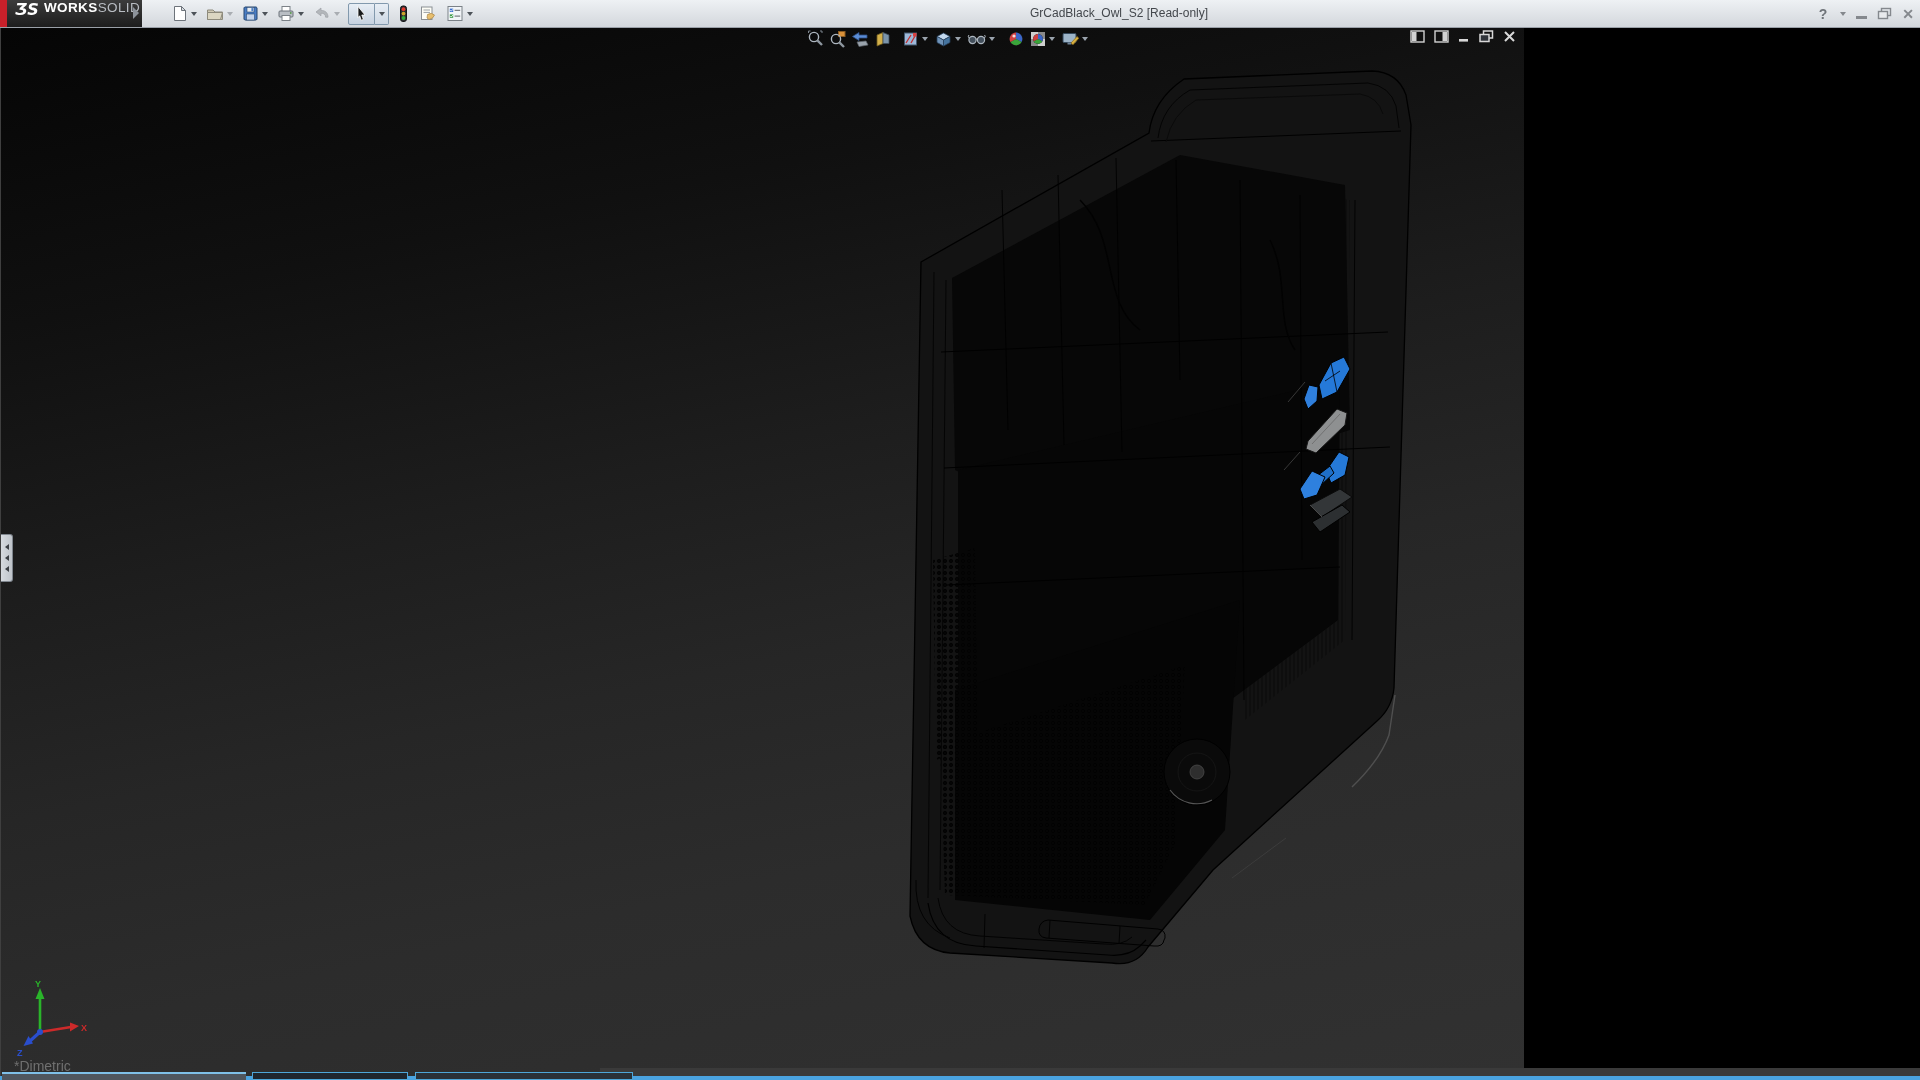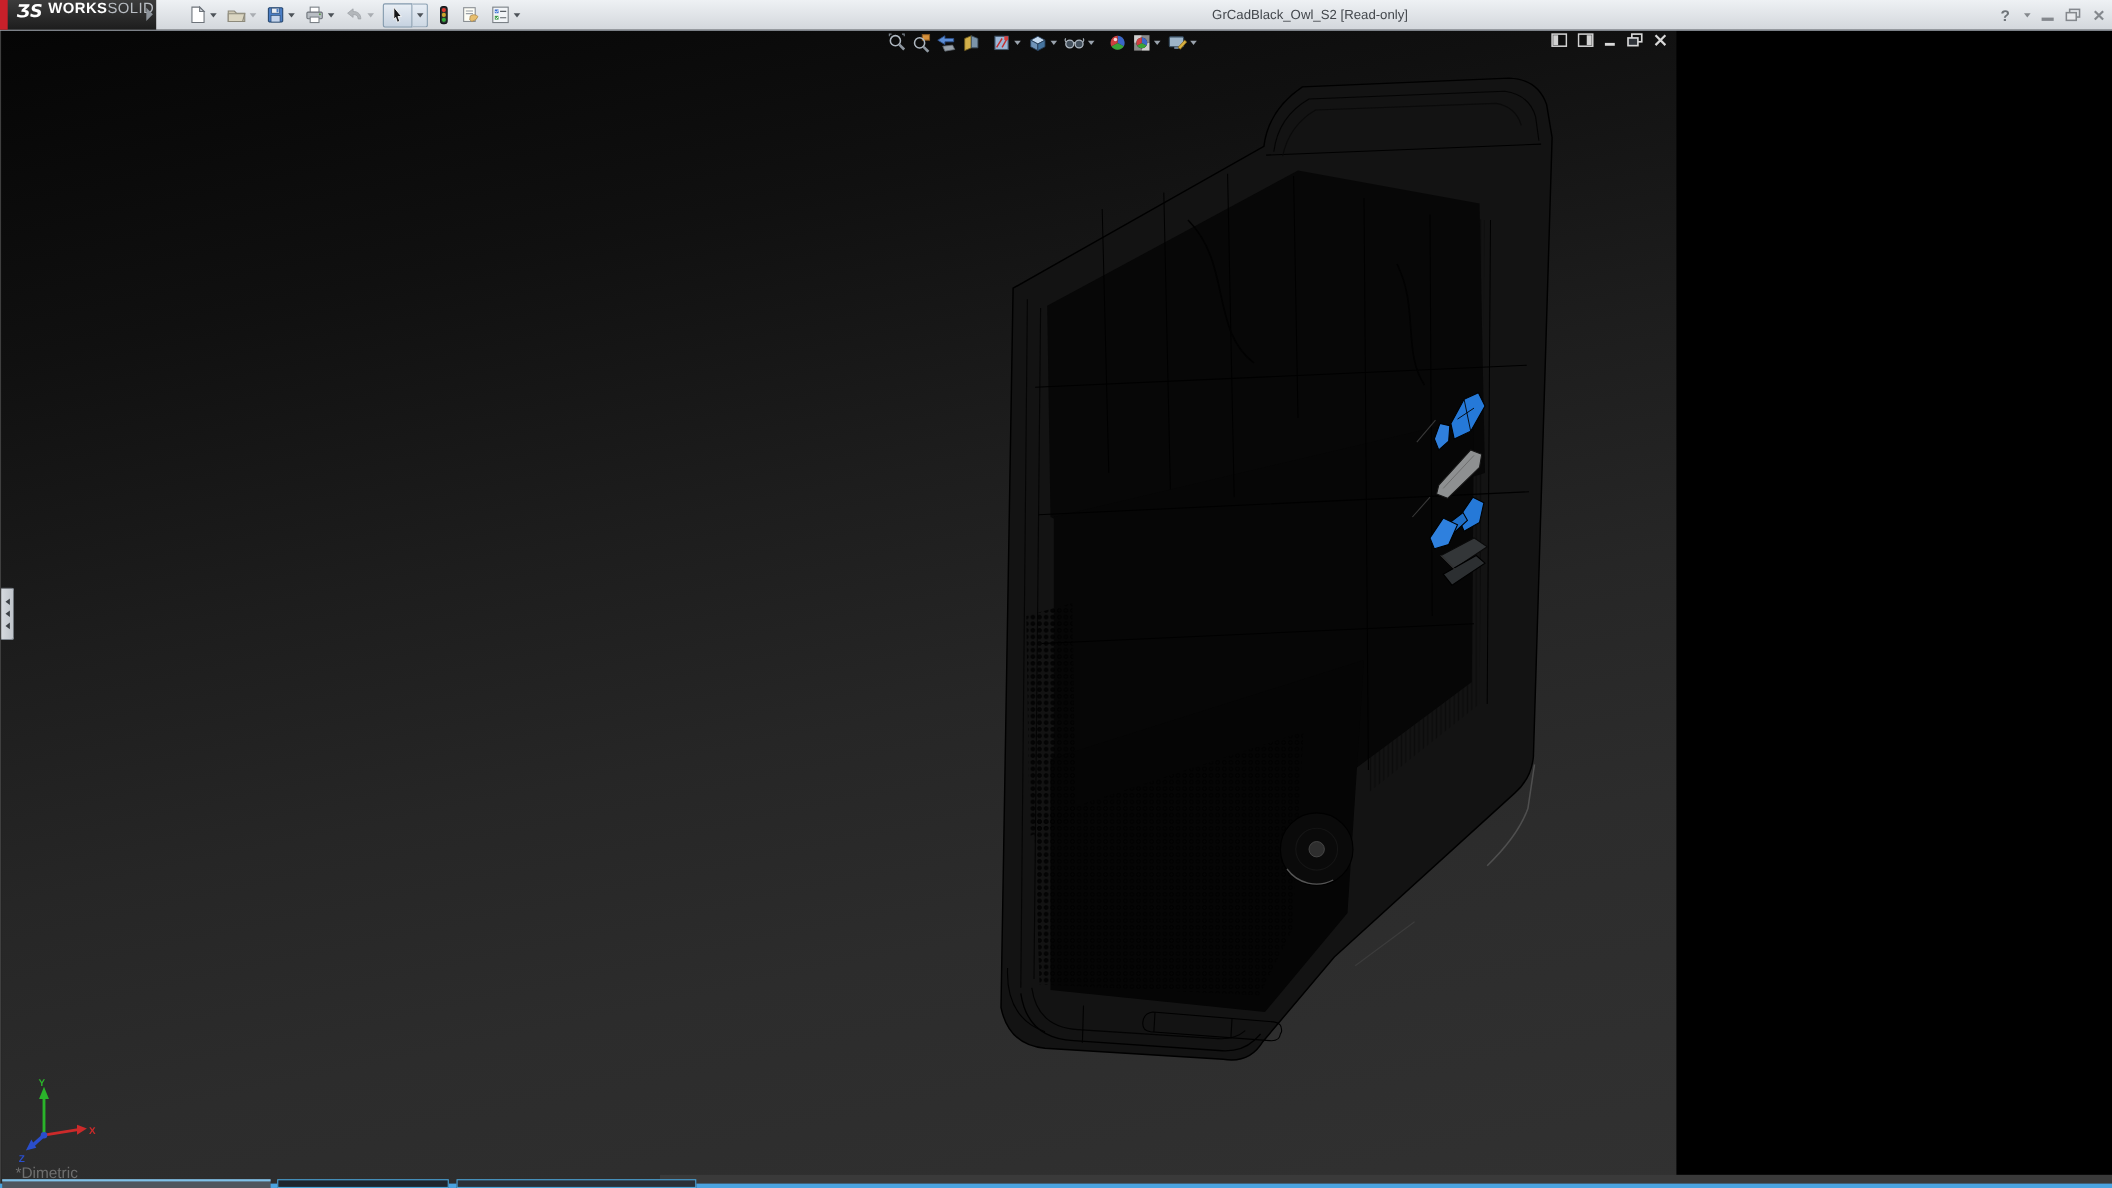--- a/index.html
+++ b/index.html
@@ -23,21 +23,21 @@
   .tb{display:flex;align-items:center;height:22px;padding:0 1px;margin-right:7px;}
   .tb svg{display:block;}
   .dd{width:0;height:0;border-left:3.5px solid transparent;border-right:3.5px solid transparent;
     border-top:4px solid #4c5258;margin-left:3px;}
   .dd.dis{border-top-color:#a9adb2;}
   .sel-wrap{display:flex;align-items:stretch;height:22px;margin-right:7px;}
   .sel-main{border:1px solid #8299ad;background:linear-gradient(#e8eef5,#c6d2e0);
     display:flex;align-items:center;justify-content:center;width:25px;border-radius:2px 0 0 2px;}
   .sel-dd{border:1px solid #8299ad;border-left:none;background:linear-gradient(#e8eef5,#cdd8e4);
     display:flex;align-items:center;justify-content:center;width:13px;border-radius:0 2px 2px 0;}
-  .title-text{position:absolute;left:1030px;top:6px;width:250px;text-align:right;
+  .title-text{position:absolute;left:1030px;top:6px;width:250px;text-align:left;
     font-size:12px;color:#43474c;white-space:nowrap;}
   .tbr{position:absolute;right:6px;top:0;height:27px;display:flex;align-items:center;color:#75797e;}
   .tbr .g{margin-left:10px;display:flex;align-items:center;height:100%;cursor:default;}
   .help-q{font-size:14px;font-weight:bold;color:#6f7479;}
   .tbr .dd{border-top-color:#84888d;}
   .min-g{width:11px;height:3px;background:#84888d;margin-top:8px;}
   .close-x{font-size:14px;color:#84888d;font-weight:bold;}
 
   
   .viewport{position:absolute;left:0;top:27px;width:1524px;height:1050px;

